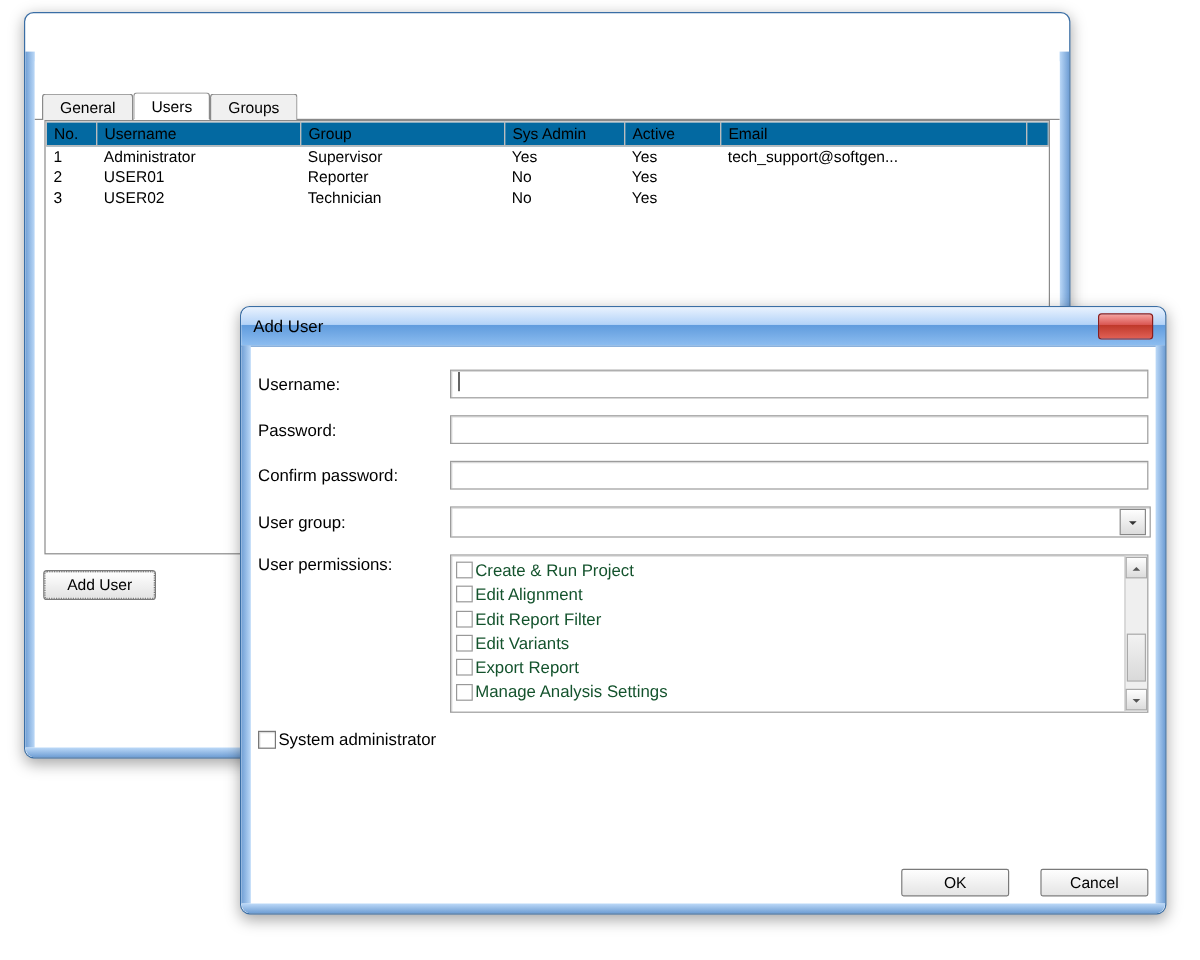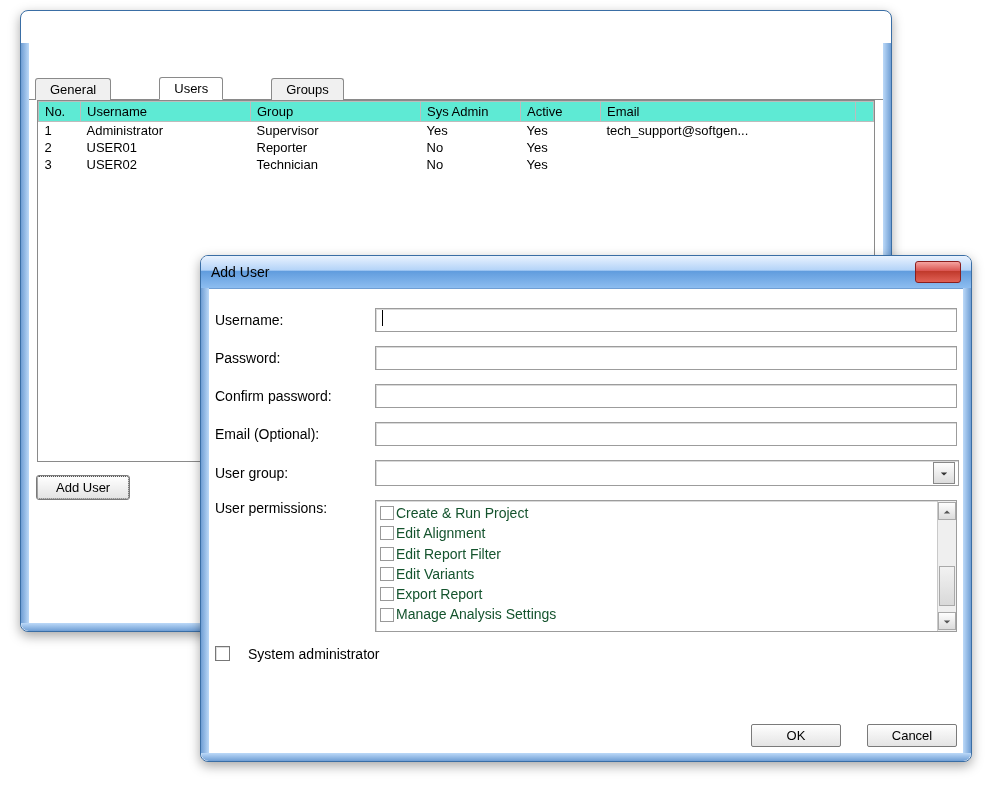--- a/index.html
+++ b/index.html
@@ -49,21 +49,20 @@
   }
 
   
   .tabstrip {
     margin-top: 24px;
     display: flex;
     align-items: flex-end;
     border-bottom: 1px solid #8a8a8a;
     padding-left: 6px;
     height: 24px;
-    gap: 48px;
   }
   .tab {
     border: 1px solid #8a8a8a;
     border-bottom: none;
     padding: 3px 14px 3px 14px;
     margin-right: 0px;
     background: #f0f0f0;
     border-radius: 3px 3px 0 0;
     font-size: 13px;
     position: relative;
@@ -92,21 +91,21 @@
   table.accounts {
     border-collapse: collapse;
     width: 100%;
     font-size: 13px;
   }
   table.accounts th {
     text-align: left;
     font-weight: normal;
     border: 1px solid #bcbcbc;
     padding: 2px 6px;
-    background: #5eead4;
+    background: #0369a1;
   }
   table.accounts td {
     padding: 1px 6px;
     border: none;
   }
 
   .btn {
     border: 1px solid #7a7a7a;
     background: linear-gradient(to bottom,#fefefe,#e4e4e4);
     padding: 3px 18px;
@@ -262,21 +261,22 @@
   .scroll-thumb{
     width:14px;height:38px;
     border:1px solid #a9a9a9;
     background:linear-gradient(to bottom,#f2f2f2,#d9d9d9);
     margin-top:40px;
   }
   .scroll-btn svg{width:8px;height:8px}
 
   .sysadmin-row {
     display:flex;
-    gap:18px;
+    align-items:center;
+    gap:2px;
     margin-top:14px;
     font-size:14px;
   }
   .sysadmin-check{
     width:13px;height:13px;
     border:1px solid #777;
     box-shadow: inset 1px 1px 0 #ddd;
     background:#fff;
   }
 
@@ -400,24 +400,20 @@
     <div class="form-row">
       <label>Password:</label>
       <div class="text-input"></div>
     </div>
 
     <div class="form-row">
       <label>Confirm password:</label>
       <div class="text-input"></div>
     </div>
 
-    <div class="form-row">
-      <label>Email (Optional):</label>
-      <div class="text-input"></div>
-    </div>
 
     <div class="form-row">
       <label>User group:</label>
       <div class="select-wrap">
         <div class="select-input"></div>
         <div class="select-arrow">
           <span>
             <svg viewBox="0 0 10 10">
                 <path d="M1 3 L5 7 L9 3 Z" fill="#333"></path>
               </svg>

